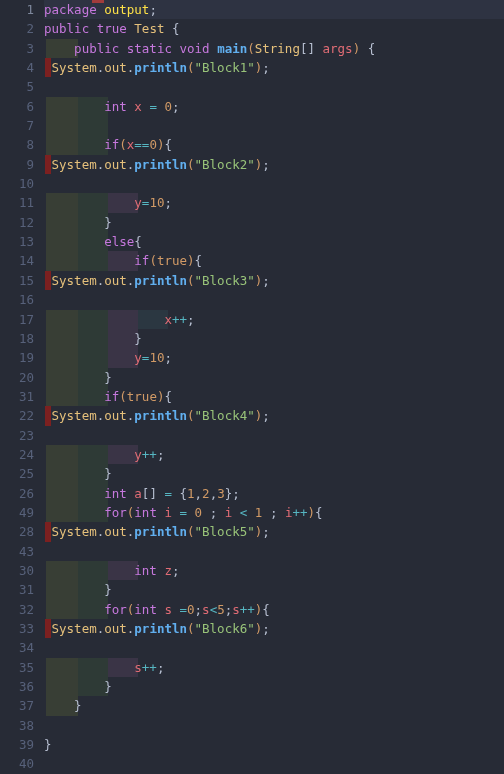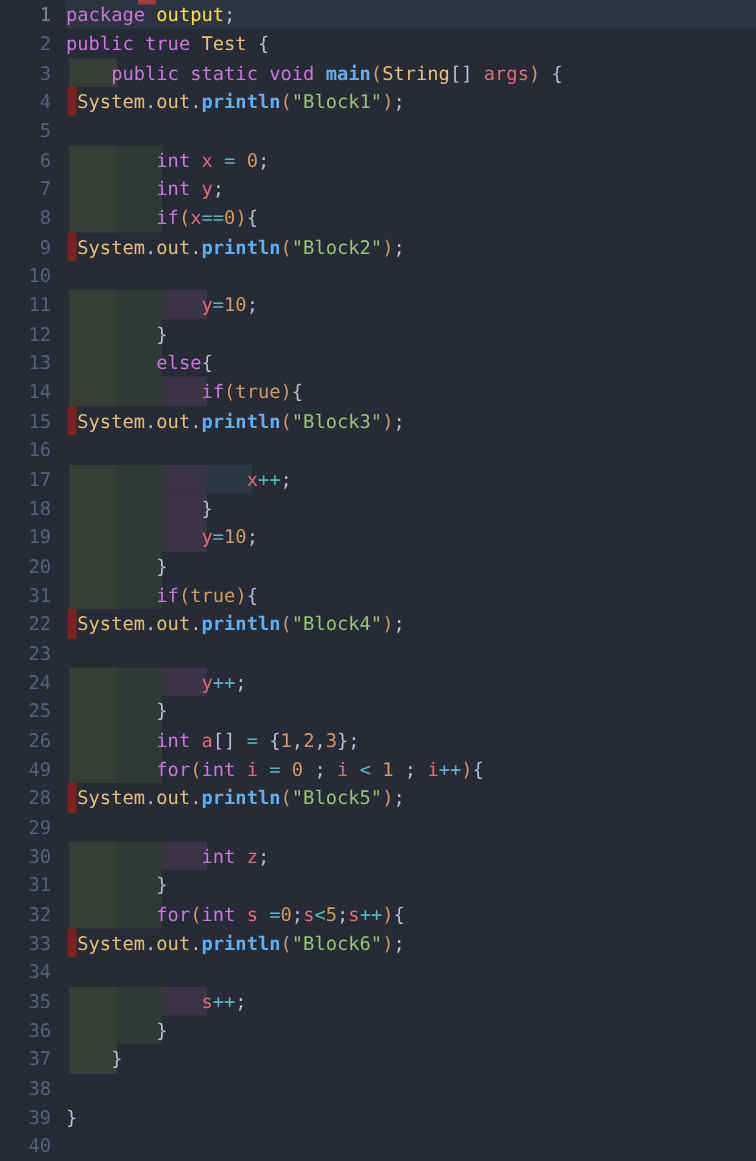--- a/index.html
+++ b/index.html
@@ -136,21 +136,21 @@
     <div class="ln">19</div>
     <div class="ln">20</div>
     <div class="ln">31</div>
     <div class="ln">22</div>
     <div class="ln">23</div>
     <div class="ln">24</div>
     <div class="ln">25</div>
     <div class="ln">26</div>
     <div class="ln">49</div>
     <div class="ln">28</div>
-    <div class="ln">29</div>
+    <div class="ln">43</div>
     <div class="ln">30</div>
     <div class="ln">31</div>
     <div class="ln">32</div>
     <div class="ln">33</div>
     <div class="ln">34</div>
     <div class="ln">35</div>
     <div class="ln">36</div>
     <div class="ln">37</div>
     <div class="ln">38</div>
     <div class="ln">39</div>
@@ -164,21 +164,21 @@
     <div class="row"><span class="txt"><span class="kw">public</span> <span class="kw">true</span> <span class="type">Test</span> <span class="brace">{</span></span></div>
 
     <div class="row"><span class="guide g0" style="left:2px;width:32px;"></span><span class="txt">    <span class="kw">public</span> <span class="kw">static</span> <span class="kw">void</span> <span class="fn">main</span><span class="paren">(</span><span class="type">String</span><span class="punc">[]</span> <span class="id">args</span><span class="paren">)</span> <span class="brace">{</span></span></div>
 
     <div class="row"><span class="stripe"></span><span class="txt"> <span class="cls">System</span><span class="dot">.</span><span class="cls">out</span><span class="dot">.</span><span class="fn">println</span><span class="paren">(</span><span class="str">"Block1"</span><span class="paren">)</span><span class="punc">;</span></span></div>
 
     <div class="row"><span class="txt"></span></div>
 
     <div class="row"><span class="guide g0" style="left:2px;width:32px;"></span><span class="guide g1" style="left:34px;width:30px;"></span><span class="txt">        <span class="kw">int</span> <span class="id">x</span> <span class="op">=</span> <span class="num">0</span><span class="punc">;</span></span></div>
 
-    <div class="row"><span class="guide g0" style="left:2px;width:32px;"></span><span class="guide g1" style="left:34px;width:30px;"></span><span class="txt">        <span class="kw">int</span> <span class="id">y</span><span class="punc">;</span></span></div>
+    <div class="row"><span class="guide g0" style="left:2px;width:32px;"></span><span class="guide g1" style="left:34px;width:30px;"></span></div>
 
     <div class="row"><span class="guide g0" style="left:2px;width:32px;"></span><span class="guide g1" style="left:34px;width:30px;"></span><span class="txt">        <span class="kw">if</span><span class="paren">(</span><span class="id">x</span><span class="op">==</span><span class="num">0</span><span class="paren">)</span><span class="brace">{</span></span></div>
 
     <div class="row"><span class="stripe"></span><span class="txt"> <span class="cls">System</span><span class="dot">.</span><span class="cls">out</span><span class="dot">.</span><span class="fn">println</span><span class="paren">(</span><span class="str">"Block2"</span><span class="paren">)</span><span class="punc">;</span></span></div>
 
     <div class="row"><span class="txt"></span></div>
 
     <div class="row"><span class="guide g0" style="left:2px;width:32px;"></span><span class="guide g1" style="left:34px;width:30px;"></span><span class="guide g2" style="left:64px;width:30px;"></span><span class="txt">            <span class="id">y</span><span class="op">=</span><span class="num">10</span><span class="punc">;</span></span></div>
 
     <div class="row"><span class="guide g0" style="left:2px;width:32px;"></span><span class="guide g1" style="left:34px;width:30px;"></span><span class="txt">        <span class="brace">}</span></span></div>

